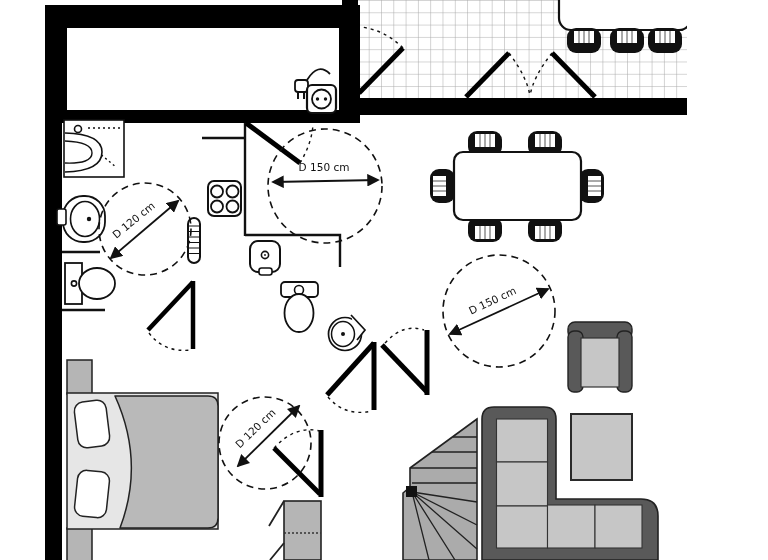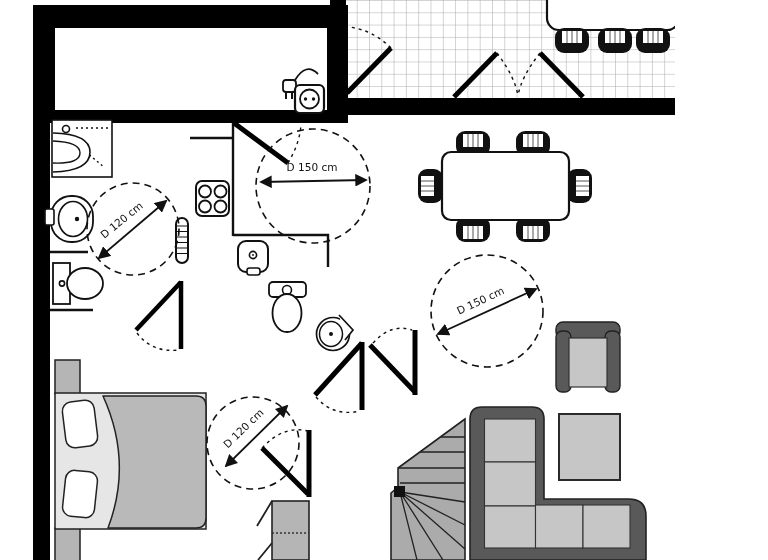--- a/index.html
+++ b/index.html
@@ -1,17 +1,17 @@
 <!DOCTYPE html>
 <html><head>
 <meta charset="utf-8">
 <style>
   html,body{margin:0;padding:0;background:#ffffff;}
   body{font-family:"DejaVu Sans","Liberation Sans",sans-serif;}
-  #plan-wrap{position:relative;width:675px;height:560px;overflow:hidden;background:#fff;}
+  #plan-wrap{position:relative;width:675px;height:560px;overflow:hidden;background:#fff;margin-left:12px;}
   svg{display:block;}
   text.dim-label{font-family:"DejaVu Sans","Liberation Sans",sans-serif;font-size:10.5px;fill:#111;}
 </style>
 </head>
 <body>
 
 <div id="plan-wrap">
 <svg width="768" height="560" viewBox="0 0 768 560" xmlns="http://www.w3.org/2000/svg">
   <defs>
     <pattern id="grid" width="12.3" height="12.3" patternUnits="userSpaceOnUse">

